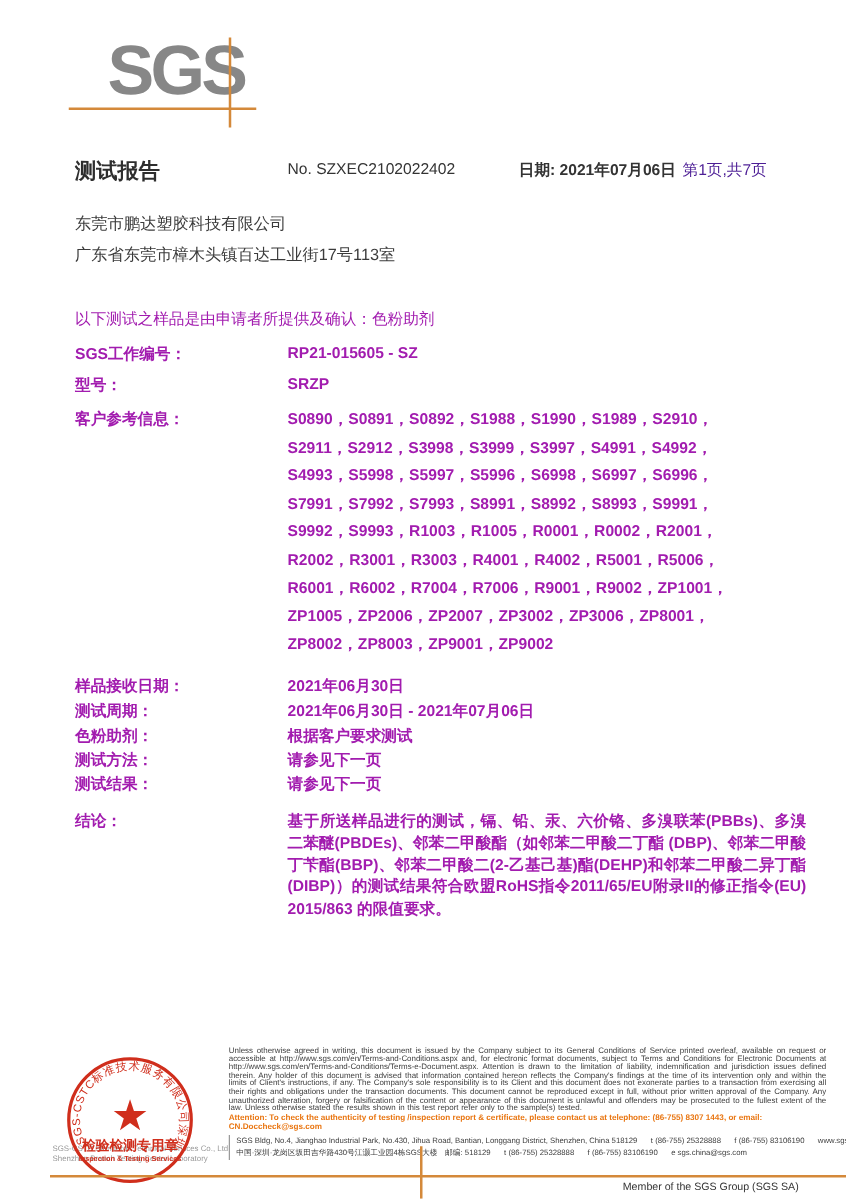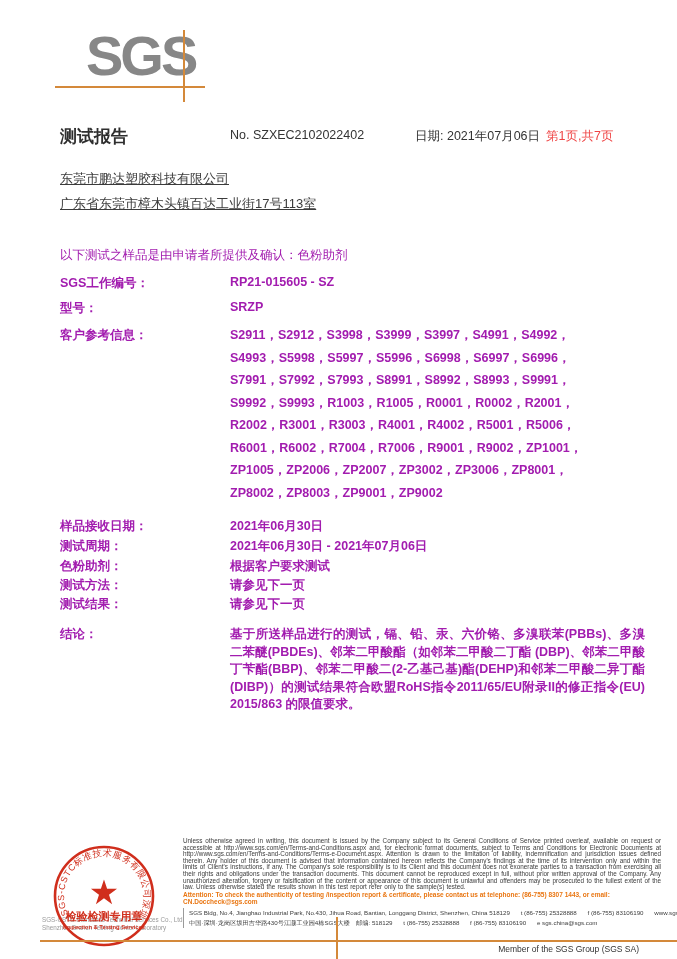--- a/index.html
+++ b/index.html
@@ -14,24 +14,24 @@
   .logo-text{
     position:absolute; left:86px; top:28px;
     font-size:56px; font-weight:bold; color:#878787; letter-spacing:-3px; line-height:1;
   }
   .cropmark-h-top{ position:absolute; left:55px; top:86px; width:150px; height:2px; background:#d4893a; }
   .cropmark-v-top{ position:absolute; left:183px; top:30px; width:2px; height:72px; background:#d4893a; }
 
   .title-row{ position:absolute; top:125px; left:0; width:677px; height:22px; }
   .report-title{ position:absolute; left:60px; top:0; font-size:17px; font-weight:bold; color:#2e2e2e; }
   .report-no{ position:absolute; left:230px; top:3px; font-size:12.5px; color:#333; }
-  .report-date{ position:absolute; left:415px; top:3px; font-size:12.5px; color:#333; }
-  .report-page{ position:absolute; left:546px; top:3px; font-size:12.5px; color:#ef4444; }
+  .report-date{ position:absolute; left:415px; top:3px; font-size:12.5px; color:#333;font-weight:bold; }
+  .report-page{ position:absolute; left:546px; top:3px; font-size:12.5px; color:#4c1d95; }
 
-  .applicant{ position:absolute; left:60px; top:166px; font-size:13px; line-height:25px; color:#3b3b3b;text-decoration:underline; }
+  .applicant{ position:absolute; left:60px; top:166px; font-size:13px; line-height:25px; color:#3b3b3b; }
 
   
   .info{ position:absolute; left:60px; top:247px; width:585px; font-size:12.5px; color:#a21caf; }
   .statement{ margin-bottom:11px; }
   .row{ display:flex; align-items:flex-start;font-weight:bold; }
   .row .lbl{ width:170px; flex:0 0 170px; }
   .row .val{ flex:1; }
   .row-jobno{ margin-bottom:8px; }
   .row-model{ margin-bottom:7px; }
   .ref-line{ line-height:22.5px; }
@@ -95,20 +95,21 @@
     </div>
 
     <div class="row row-model">
       <div class="lbl">型号：</div>
       <div class="val">SRZP</div>
     </div>
 
     <div class="row row-ref">
       <div class="lbl ref-line">客户参考信息：</div>
       <div class="val">
+        <div class="ref-line">S0890，S0891，S0892，S1988，S1990，S1989，S2910，</div>
         <div class="ref-line">S2911，S2912，S3998，S3999，S3997，S4991，S4992，</div>
         <div class="ref-line">S4993，S5998，S5997，S5996，S6998，S6997，S6996，</div>
         <div class="ref-line">S7991，S7992，S7993，S8991，S8992，S8993，S9991，</div>
         <div class="ref-line">S9992，S9993，R1003，R1005，R0001，R0002，R2001，</div>
         <div class="ref-line">R2002，R3001，R3003，R4001，R4002，R5001，R5006，</div>
         <div class="ref-line">R6001，R6002，R7004，R7006，R9001，R9002，ZP1001，</div>
         <div class="ref-line">ZP1005，ZP2006，ZP2007，ZP3002，ZP3006，ZP8001，</div>
         <div class="ref-line">ZP8002，ZP8003，ZP9001，ZP9002</div>
       </div>
     </div>

